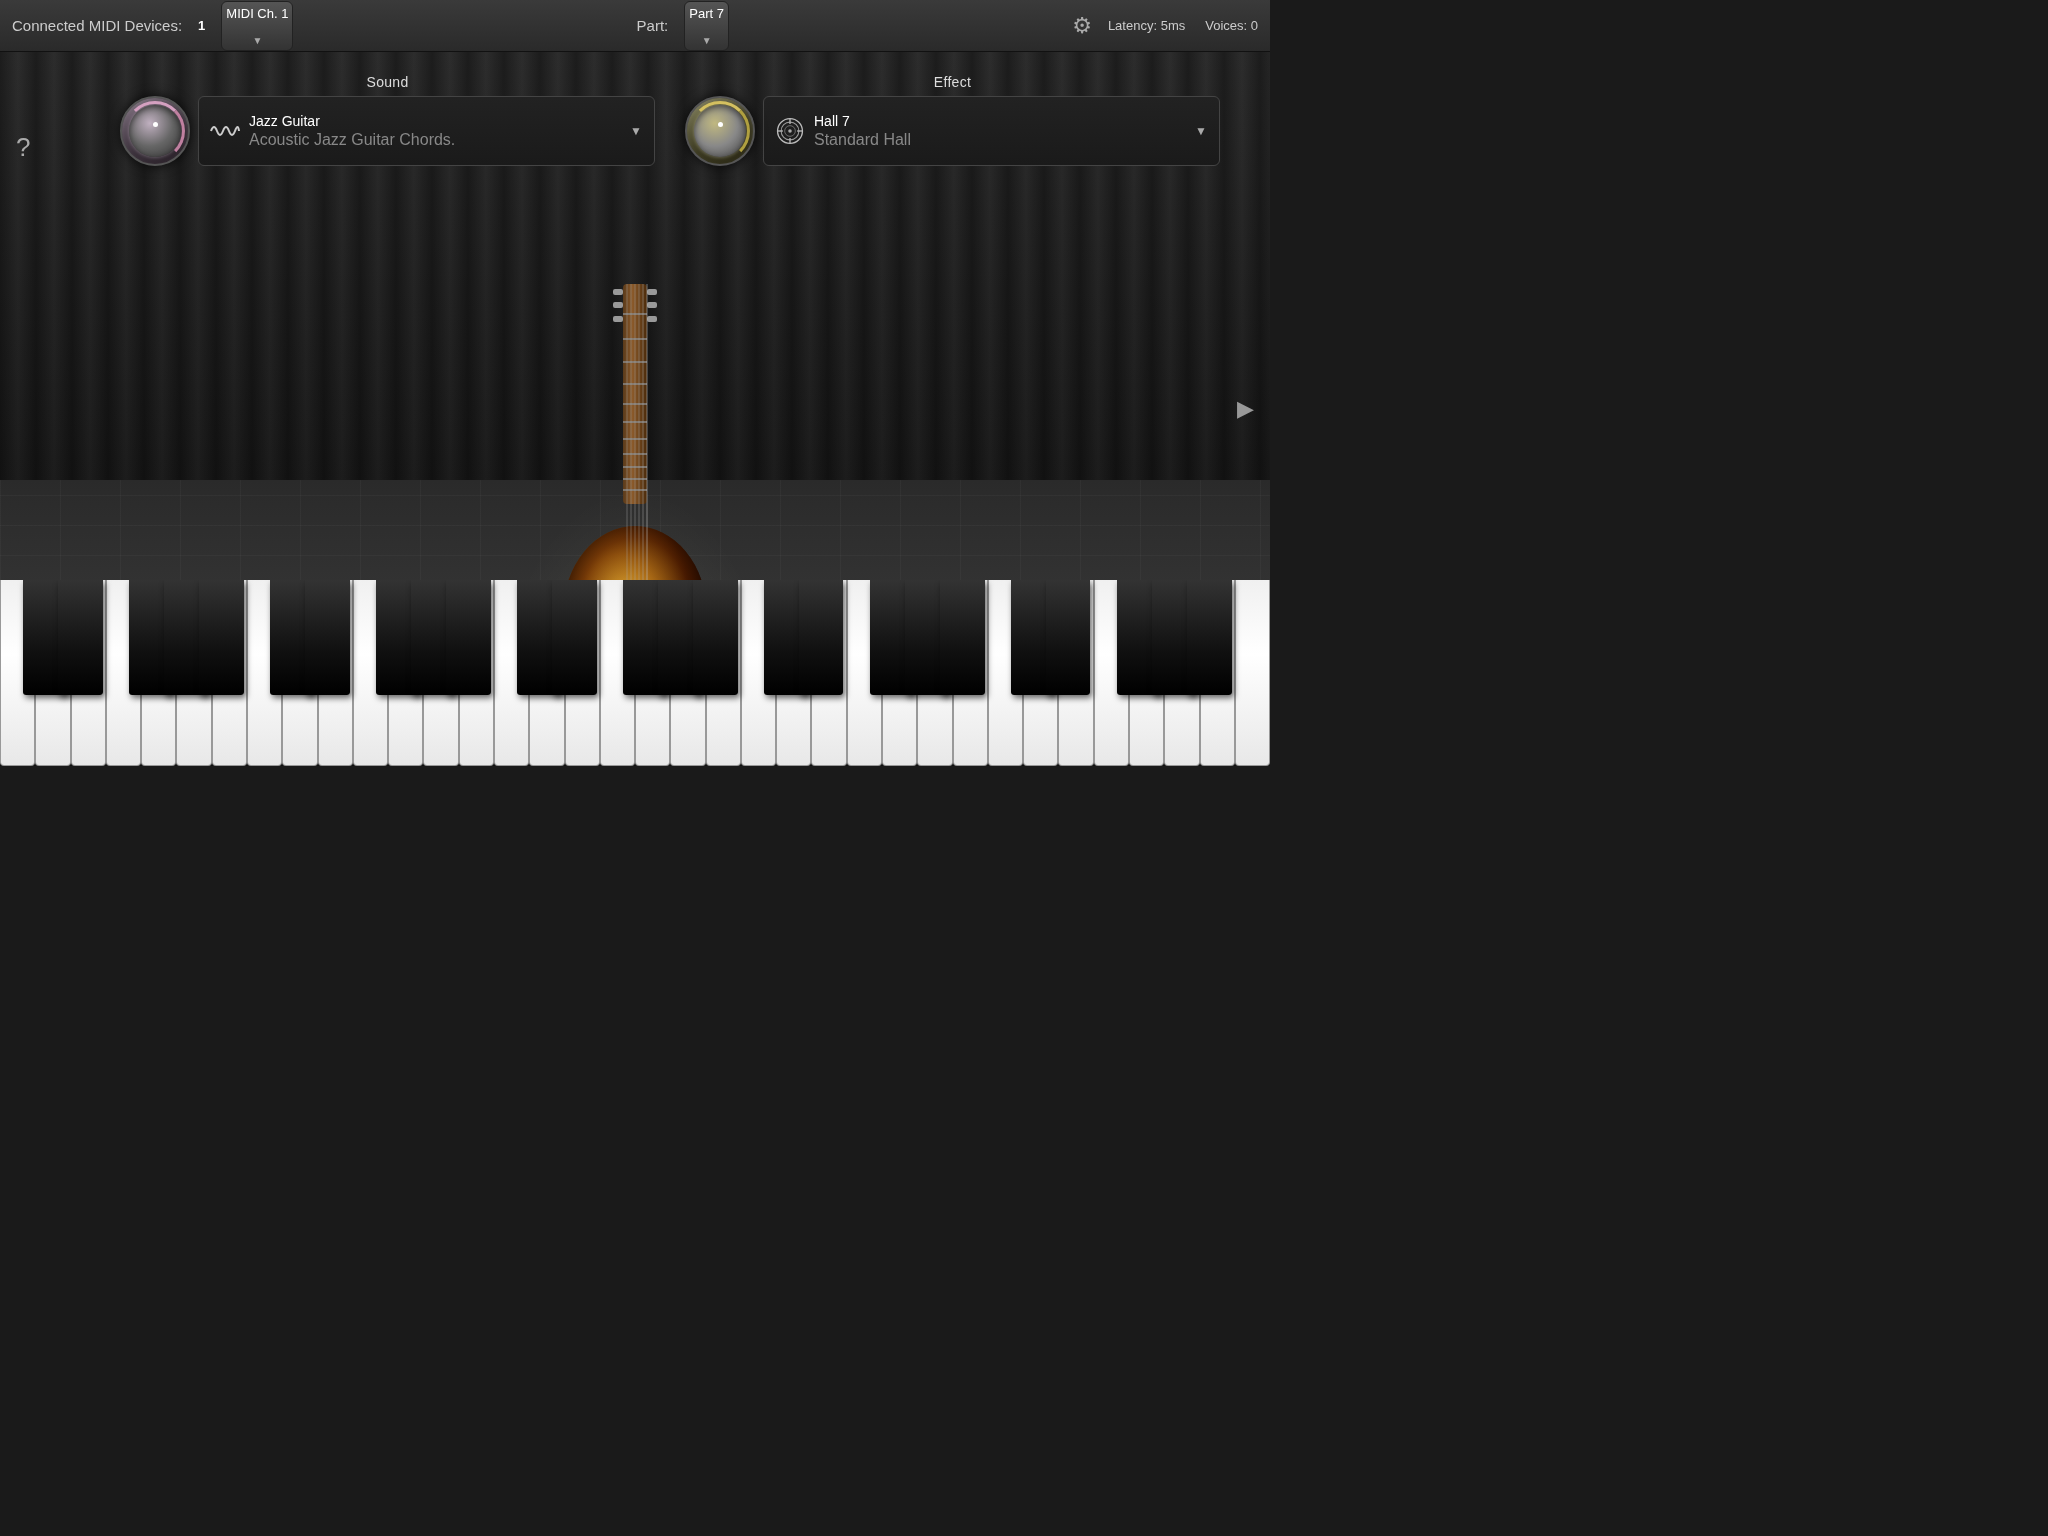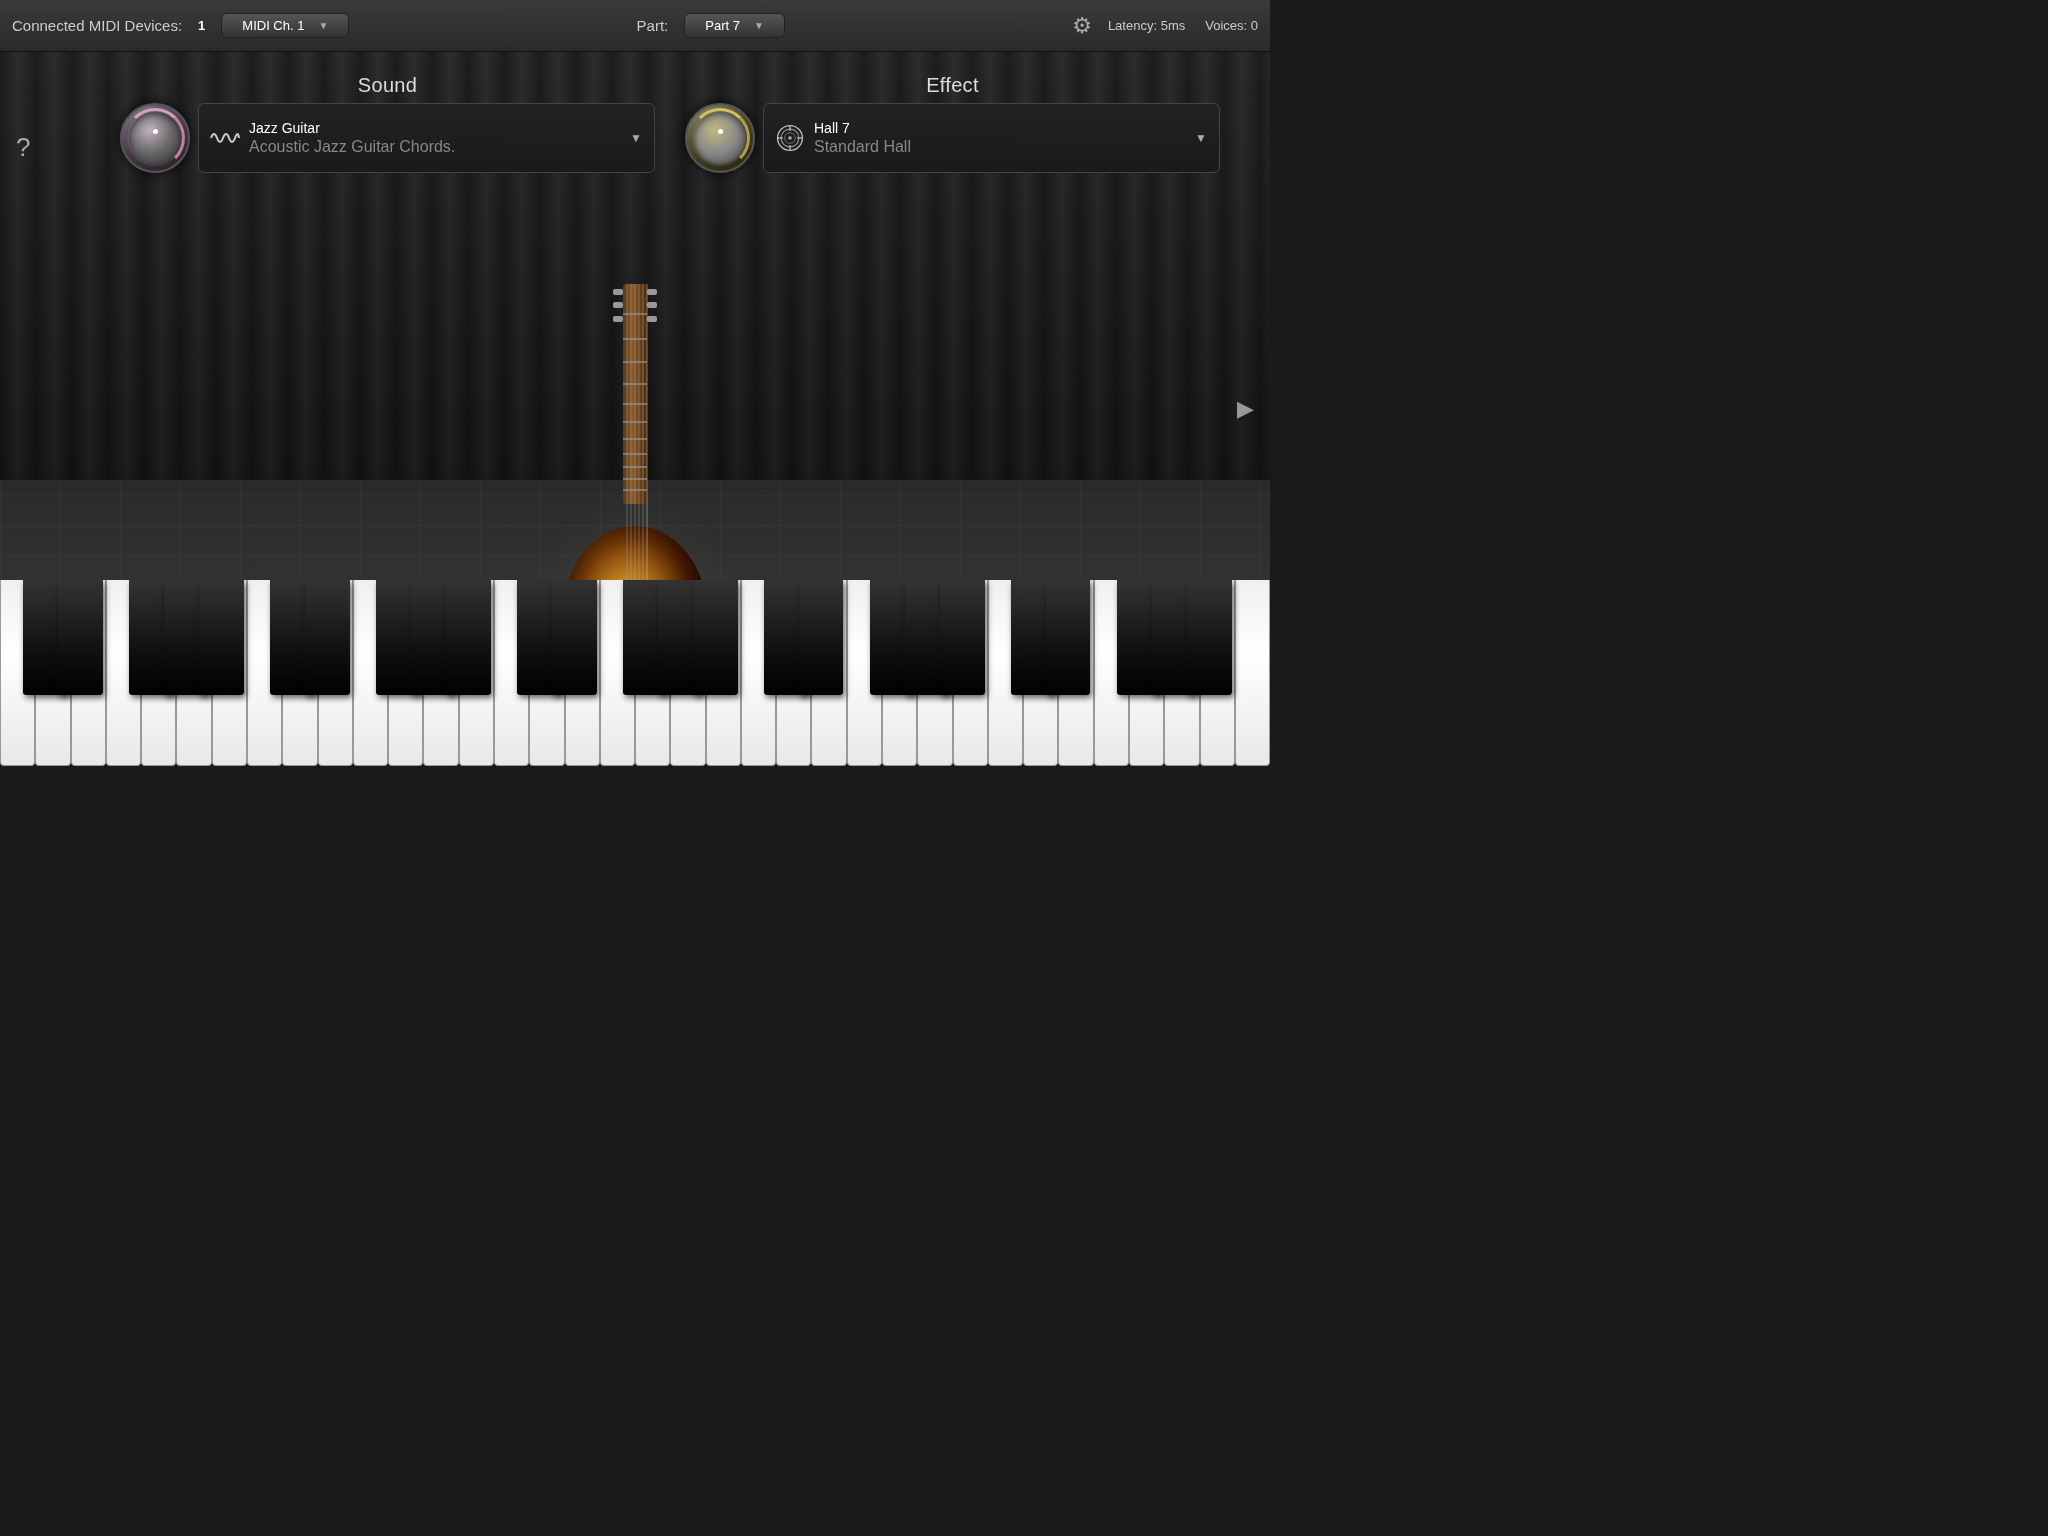--- a/index.html
+++ b/index.html
@@ -32,23 +32,24 @@
       font-weight: 600;
     }
     .dropdown-btn {
       display: flex;
       align-items: center;
       background: linear-gradient(180deg, #555 0%, #333 100%);
       border: 1px solid #222;
       border-radius: 6px;
       color: #fff;
       font-size: 13px;
-      padding: 4px 20px;
+      padding: 4px 4px;
       cursor: pointer;
       gap: 14px;
+      flex-direction: column;
     }
     .dropdown-arrow {
       font-size: 10px;
       color: #aaa;
     }
     .top-spacer { flex: 1; }
     .gear-btn {
       background: none;
       border: none;
       cursor: pointer;
@@ -159,21 +160,21 @@
 
     .control-panel {
       flex: 1;
       display: flex;
       flex-direction: column;
       align-items: center;
       gap: 6px;
     }
     .panel-title {
       color: #ddd;
-      font-size: 20px;
+      font-size: 14px;
       font-weight: 400;
       letter-spacing: 0.3px;
     }
     .panel-row {
       display: flex;
       gap: 8px;
       width: 100%;
     }
 
     

